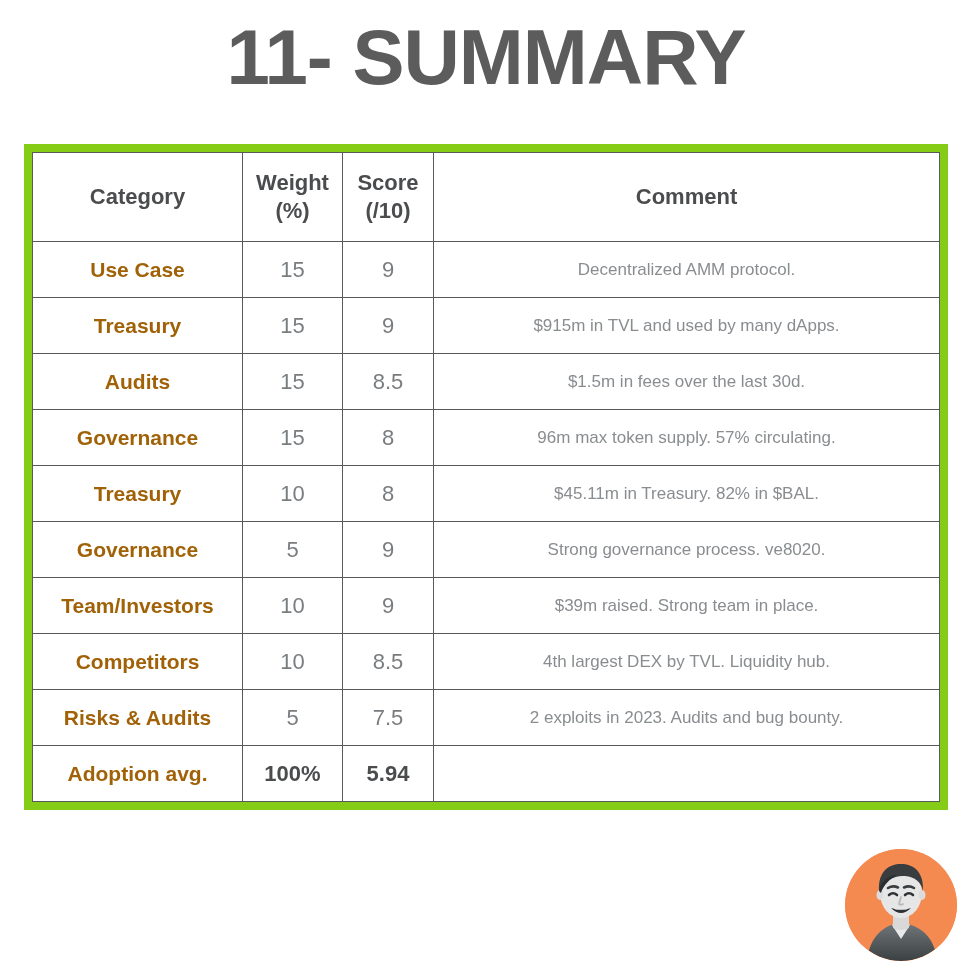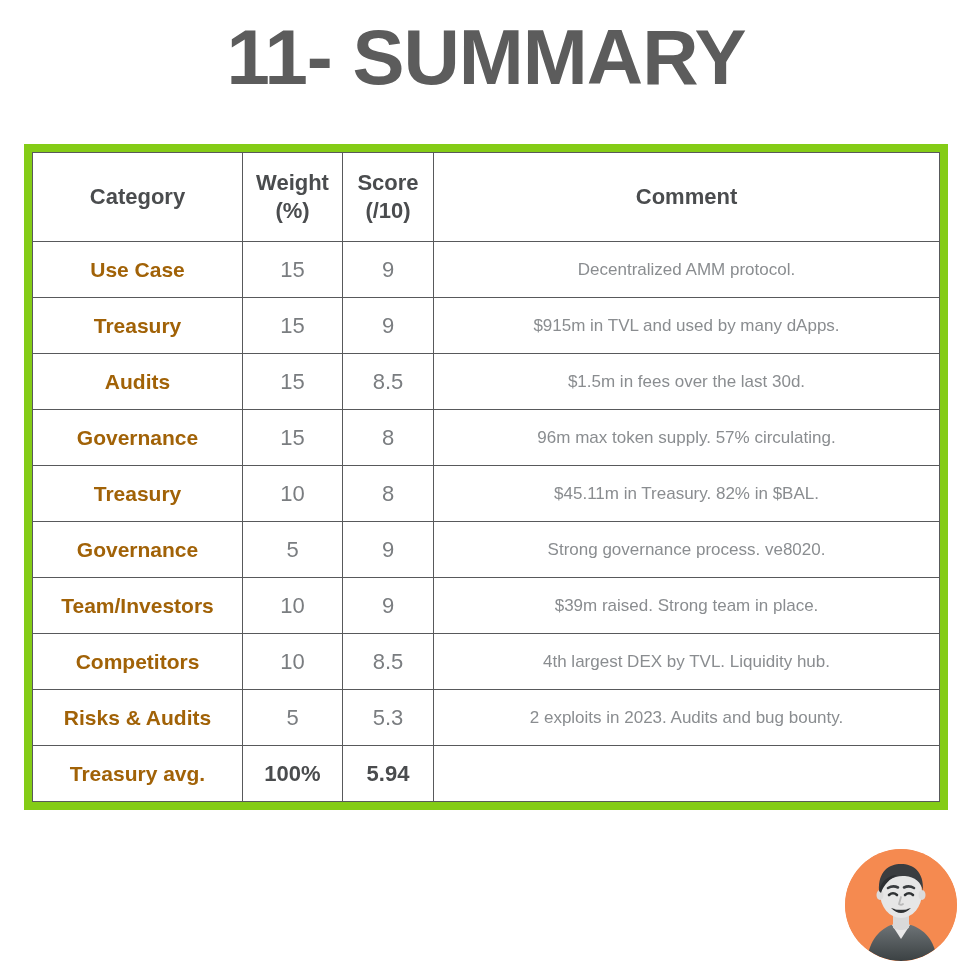--- a/index.html
+++ b/index.html
@@ -193,25 +193,25 @@
           </tr>
           <tr>
             <td class="cell-cat">Competitors</td>
             <td class="cell-wt">10</td>
             <td class="cell-sc">8.5</td>
             <td class="cell-cm">4th largest DEX by TVL. Liquidity hub.</td>
           </tr>
           <tr>
             <td class="cell-cat">Risks &amp; Audits</td>
             <td class="cell-wt">5</td>
-            <td class="cell-sc">5.3</td>
+            <td class="cell-sc">7.5</td>
             <td class="cell-cm">2 exploits in 2023. Audits and bug bounty.</td>
           </tr>
           <tr class="total-row">
-            <td class="cell-cat">Treasury avg.</td>
+            <td class="cell-cat">Adoption avg.</td>
             <td class="cell-wt">100%</td>
             <td class="cell-sc">5.94</td>
             <td class="cell-cm"></td>
           </tr>
         </tbody>
     </table>
   </div>
 
   <div class="avatar">
     <svg viewBox="0 0 112 112" xmlns="http://www.w3.org/2000/svg">

